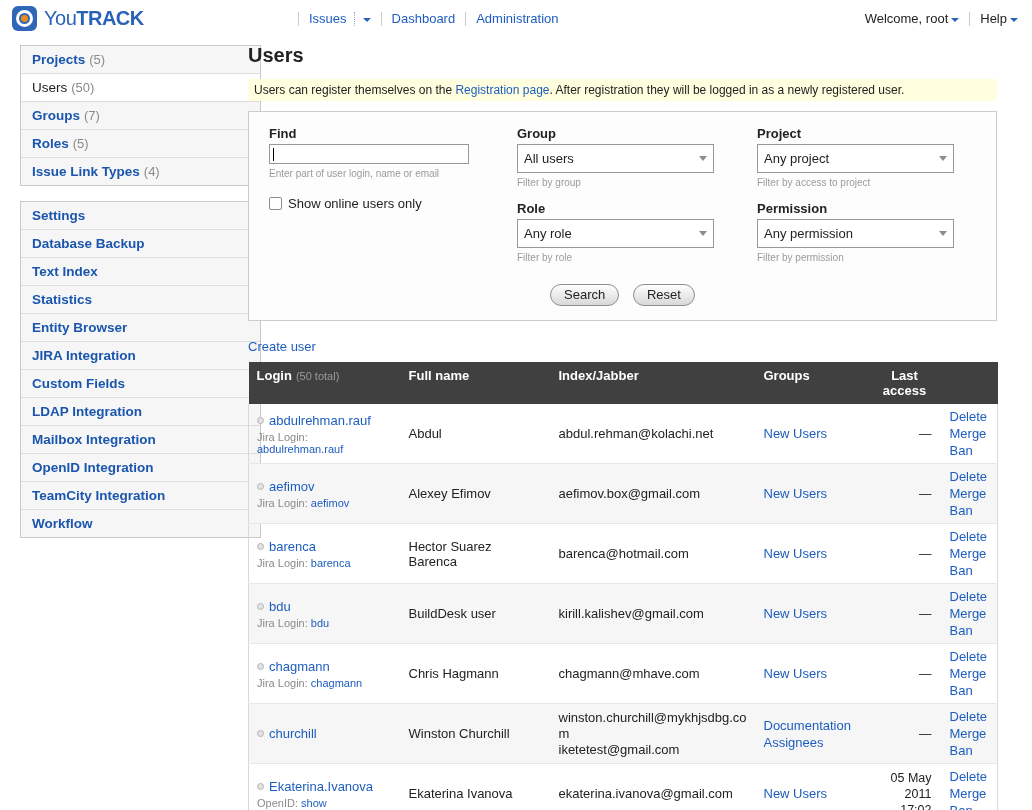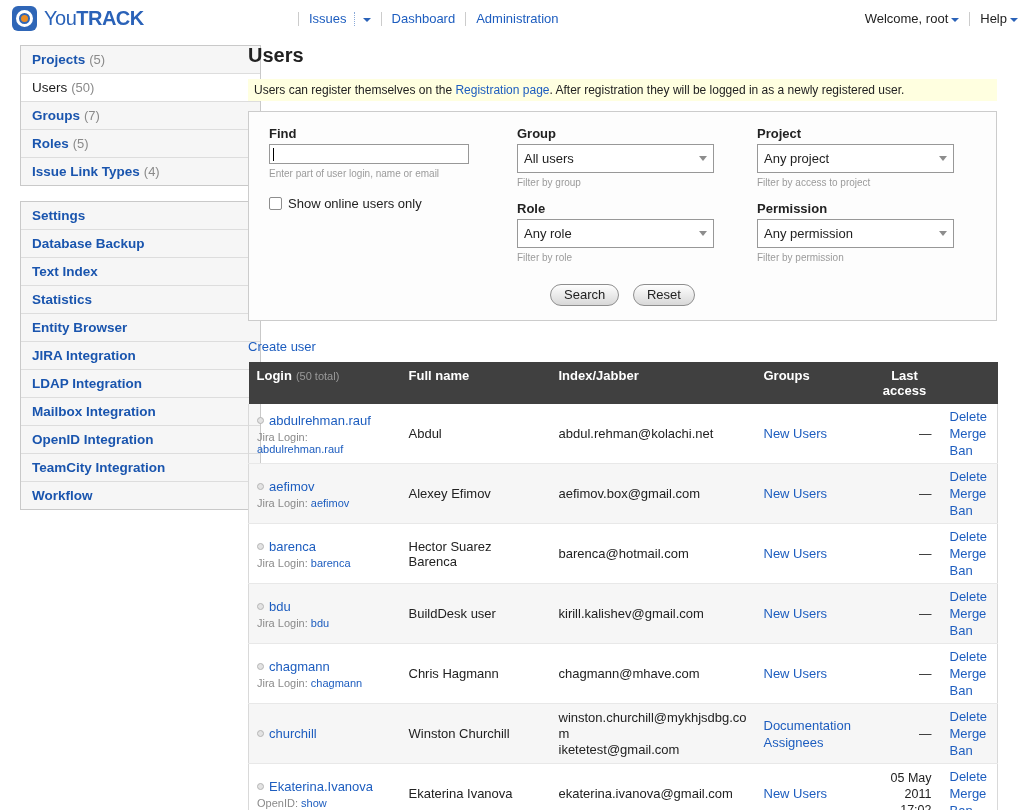--- a/index.html
+++ b/index.html
@@ -150,20 +150,23 @@
   </div>
 
   <div class="side-item">
     <span class="side-label">Entity Browser</span><span class="side-count"></span>
   </div>
 
   <div class="side-item">
     <span class="side-label">JIRA Integration</span><span class="side-count"></span>
   </div>
 
+  <div class="side-item">
+    <span class="side-label">Custom Fields</span><span class="side-count"></span>
+  </div>
 
   <div class="side-item">
     <span class="side-label">LDAP Integration</span><span class="side-count"></span>
   </div>
 
   <div class="side-item">
     <span class="side-label">Mailbox Integration</span><span class="side-count"></span>
   </div>
 
   <div class="side-item">

